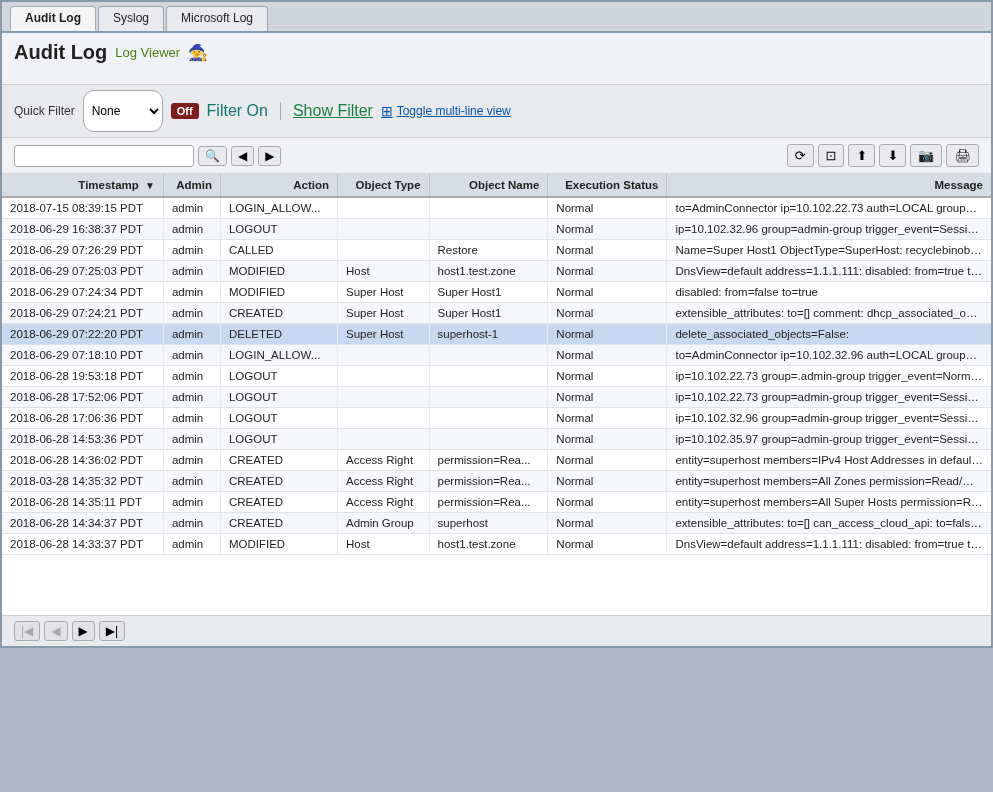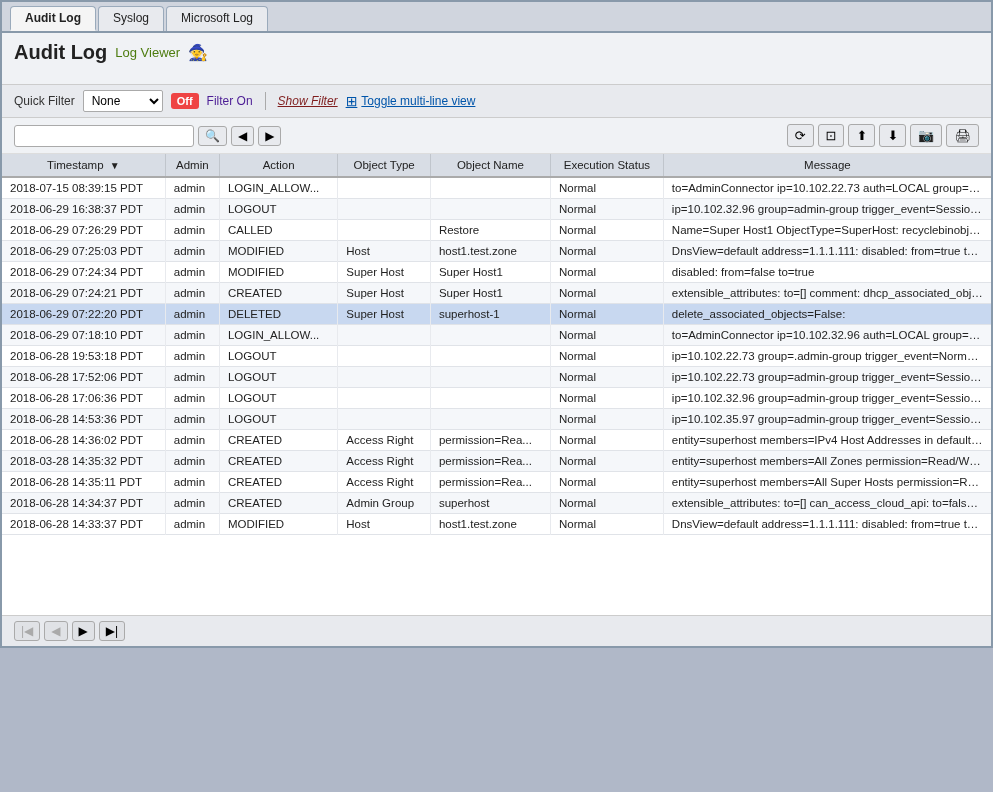--- a/index.html
+++ b/index.html
@@ -81,53 +81,52 @@
       border-top: 1px solid #ccc;
       border-bottom: 1px solid #ccc;
       margin-top: 16px;
     }
     .quick-filter-label {
       font-size: 12px;
       color: #333;
     }
     .quick-filter-select {
       font-size: 12px;
-      padding: 2px 4px;
+      padding: 12px 4px;
       border: 1px solid #aaa;
-      border-radius: 2px;
+      border-radius: 11px;
       background: white;
       min-width: 80px;
     }
     .toggle-off {
-      background: #ef4444;
+      background: #7f1d1d;
       color: white;
       font-size: 11px;
       font-weight: bold;
       padding: 2px 6px;
       border-radius: 3px;
       cursor: pointer;
     }
     .filter-on-label {
-      font-size: 12px;
-      color: #4c1d95;
+      font-size: 16px;
+      color: #0f766e;
     }
     .divider-v {
       width: 1px;
       height: 18px;
       background: #aaa;
       margin: 0 4px;
     }
     .show-filter-btn {
-      color: #7f1d1d;
+      color: #15803d;
       text-decoration: underline;
       cursor: pointer;
-      font-size: 12px;
+      font-size: 16px;
       background: none;
       border: none;
-      font-style: italic;
     }
     .toggle-multi-btn {
       display: flex;
       align-items: center;
       gap: 4px;
       color: #0055aa;
       text-decoration: underline;
       cursor: pointer;
       font-size: 12px;
       background: none;
@@ -188,22 +187,22 @@
       width: 100%;
       border-collapse: collapse;
       font-size: 11.5px;
     }
     thead tr {
       background: #d8dde5;
       border-bottom: 2px solid #aaa;
     }
     thead th {
       padding: 5px 8px;
-      text-align: center;
-      font-weight: normal;
+      text-align: right;
+      font-weight: bold;
       color: #222;
       border-right: 1px solid #c0c5cc;
       white-space: nowrap;
       cursor: pointer;
       user-select: none;
     }
     thead th:last-child { border-right: none; }
     tbody tr {
       border-bottom: 1px solid #e0e3e8;
     }

